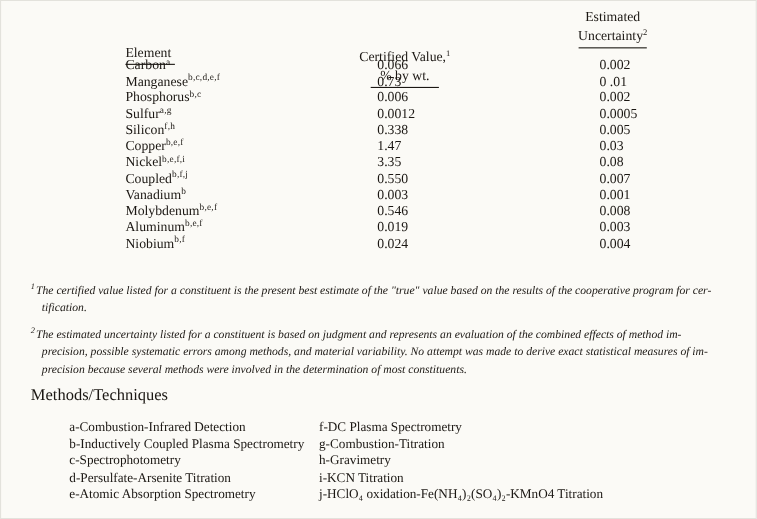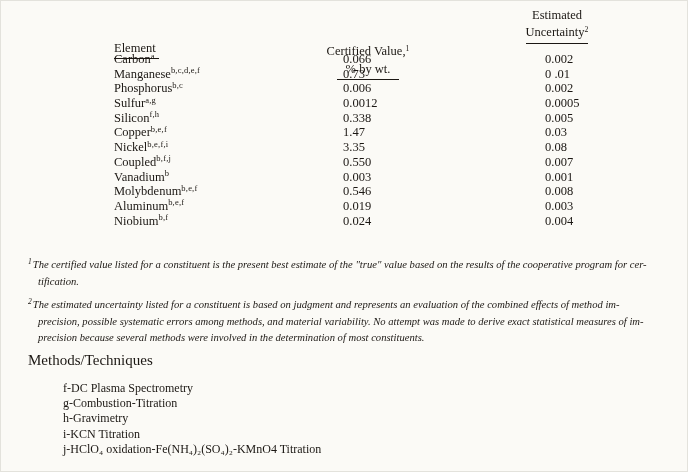--- a/index.html
+++ b/index.html
@@ -134,20 +134,27 @@
     <div class="fn-lines">
         <div class="fn-line"><span class="fn-marker">2</span><span>The estimated uncertainty listed for a constituent is based on judgment and represents an evaluation of the combined effects of method im-</span></div>
         <div class="fn-line cont"><span>precision, possible systematic errors among methods, and material variability. No attempt was made to derive exact statistical measures of im-</span></div>
         <div class="fn-line cont"><span>precision because several methods were involved in the determination of most constituents.</span></div>
       </div>
   </div>
 
   <div id="methods-heading">Methods/Techniques</div>
 
   <div id="methods">
+    <div class="col-left">
+        <div class="method-item">a-Combustion-Infrared Detection</div>
+        <div class="method-item">b-Inductively Coupled Plasma Spectrometry</div>
+        <div class="method-item">c-Spectrophotometry</div>
+        <div class="method-item">d-Persulfate-Arsenite Titration</div>
+        <div class="method-item">e-Atomic Absorption Spectrometry</div>
+      </div>
     <div class="col-right">
         <div class="method-item">f-DC Plasma Spectrometry</div>
         <div class="method-item">g-Combustion-Titration</div>
         <div class="method-item">h-Gravimetry</div>
         <div class="method-item">i-KCN Titration</div>
         <div class="method-item">j-HClO₄ oxidation-Fe(NH₄)₂(SO₄)₂-KMnO4 Titration</div>
       </div>
   </div>
 
 </div>

